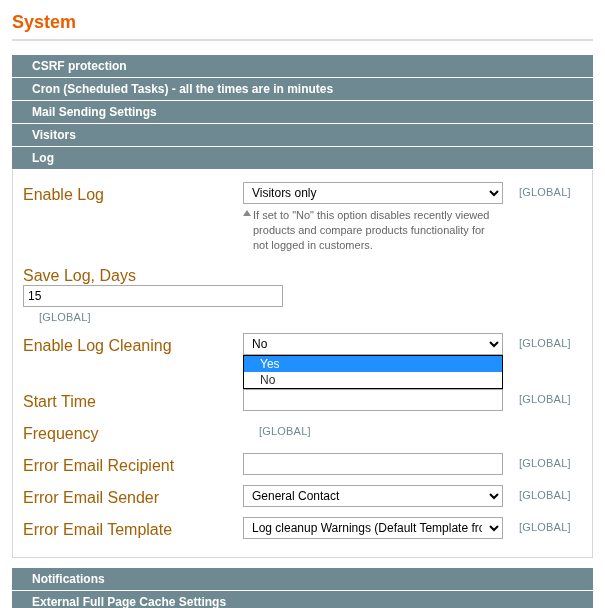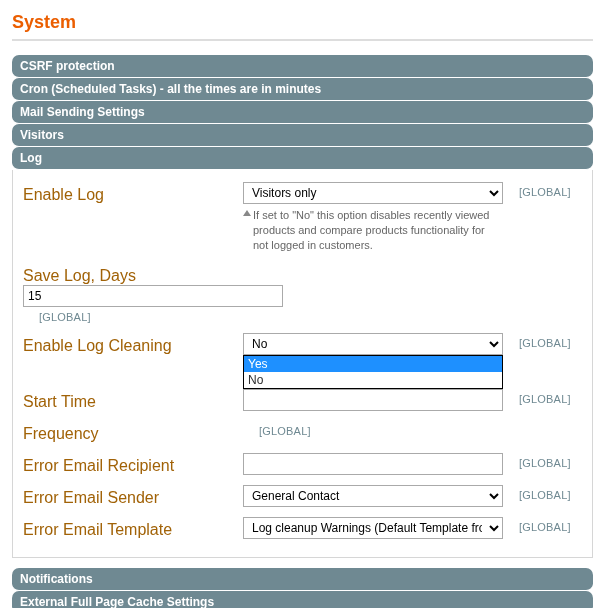--- a/index.html
+++ b/index.html
@@ -1,31 +1,31 @@
 <!DOCTYPE html>
 <html><head>
 <meta charset="utf-8">
 <style>
   * { box-sizing: border-box; margin: 0; padding: 0; }
   body { font-family: Arial, Helvetica, sans-serif; font-size: 12px; background: #fff; color: #2f2f2f; }
   .page { width: 605px; padding: 8px 12px 20px 12px; }
   h3.page-title { color: #eb5e00; font-size: 18px; font-weight: bold; margin: 4px 0 6px 0; }
   .hr { height: 2px; background: #ddd; margin-bottom: 14px; }
-  .section-head { background: #6f8992; color: #fff; font-weight: bold; font-size: 12px; padding: 4px 8px; border-bottom: 1px solid #fff; cursor: pointer; border-radius: 7px; }
+  .section-head { background: #6f8992; color: #fff; font-weight: bold; font-size: 12px; padding: 4px 20px; border-bottom: 1px solid #fff; cursor: pointer; }
   .section-body { border: 1px solid #d6d6d6; border-top: none; background: #fff; padding: 12px 10px 18px 10px; margin-bottom: 10px; }
   .row { display: flex; align-items: flex-start; margin-bottom: 10px; position: relative; }
   .label { width: 220px; padding-top: 4px; color: #a16207; font-size: 16px; }
   .field { width: 260px; position: relative; }
   .field select, .field input[type="text"] { width: 260px; height: 22px; border: 1px solid #aaa; font-size: 12px; padding: 1px 4px; background: #fff; }
   .scope { width: 70px; padding-left: 16px; padding-top: 4px; color: #6f8992; font-size: 11px; letter-spacing: 0.2px; }
   .hint { font-size: 11px; color: #666; margin-top: 4px; line-height: 1.35; padding-left: 10px; position: relative; }
   .hint .tri { position: absolute; left: 0; top: 2px; width: 0; height: 0; border-left: 4px solid transparent; border-right: 4px solid transparent; border-bottom: 6px solid #888; }
   .stack { margin-top: 6px; flex-direction: column; }
   .dropdown-open { position: absolute; top: 22px; left: 0; width: 260px; border: 1px solid #000; background: #fff; z-index: 10; }
-  .dropdown-open .opt { padding: 1px 4px; font-size: 12px; cursor: pointer; }
+  .dropdown-open .opt { padding: 1px 16px; font-size: 12px; cursor: pointer; }
   .dropdown-open .opt.sel { background: #1e90ff; color: #fff; }
 </style>
 </head>
 <body>
 
 <div class="page">
   <h3 class="page-title">System</h3>
   <div class="hr"></div>
 
   <div class="section-head">CSRF protection</div>

